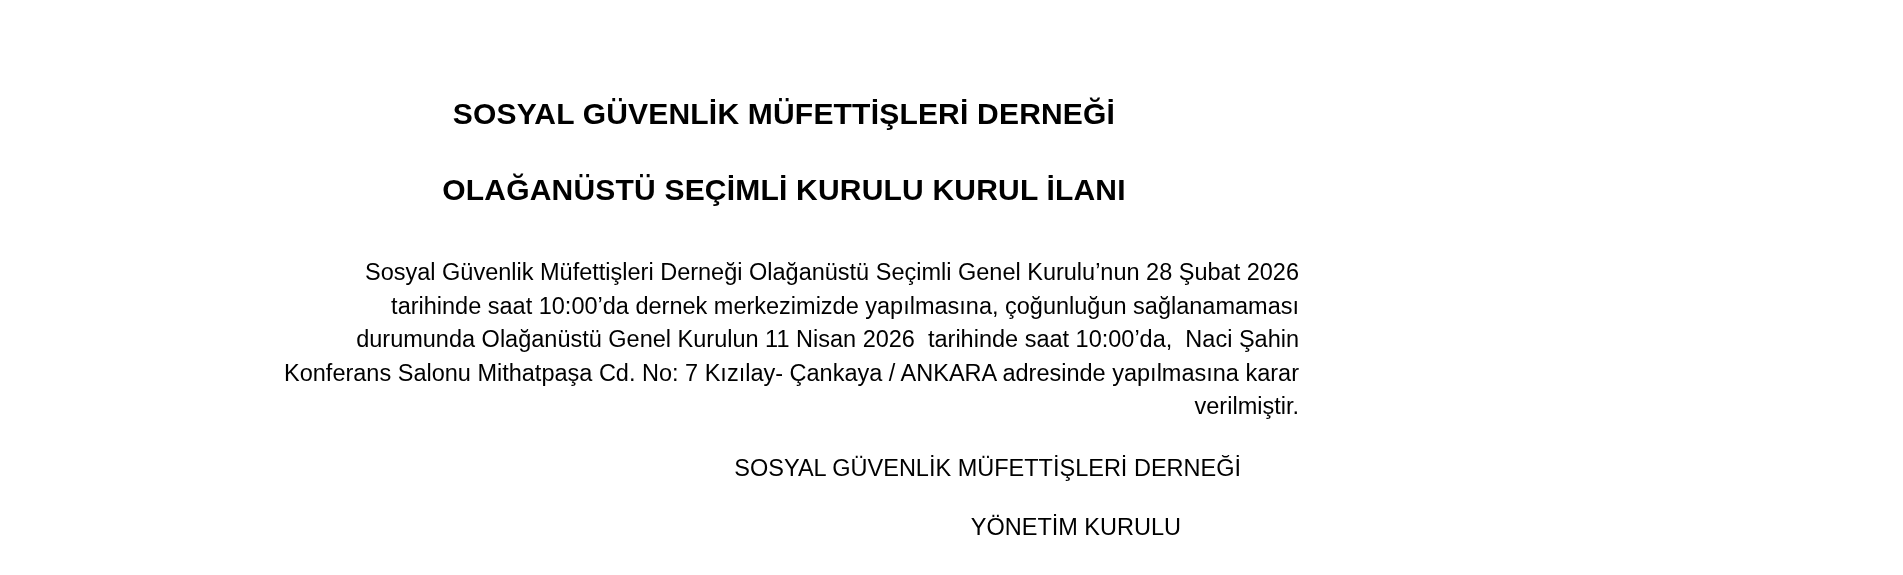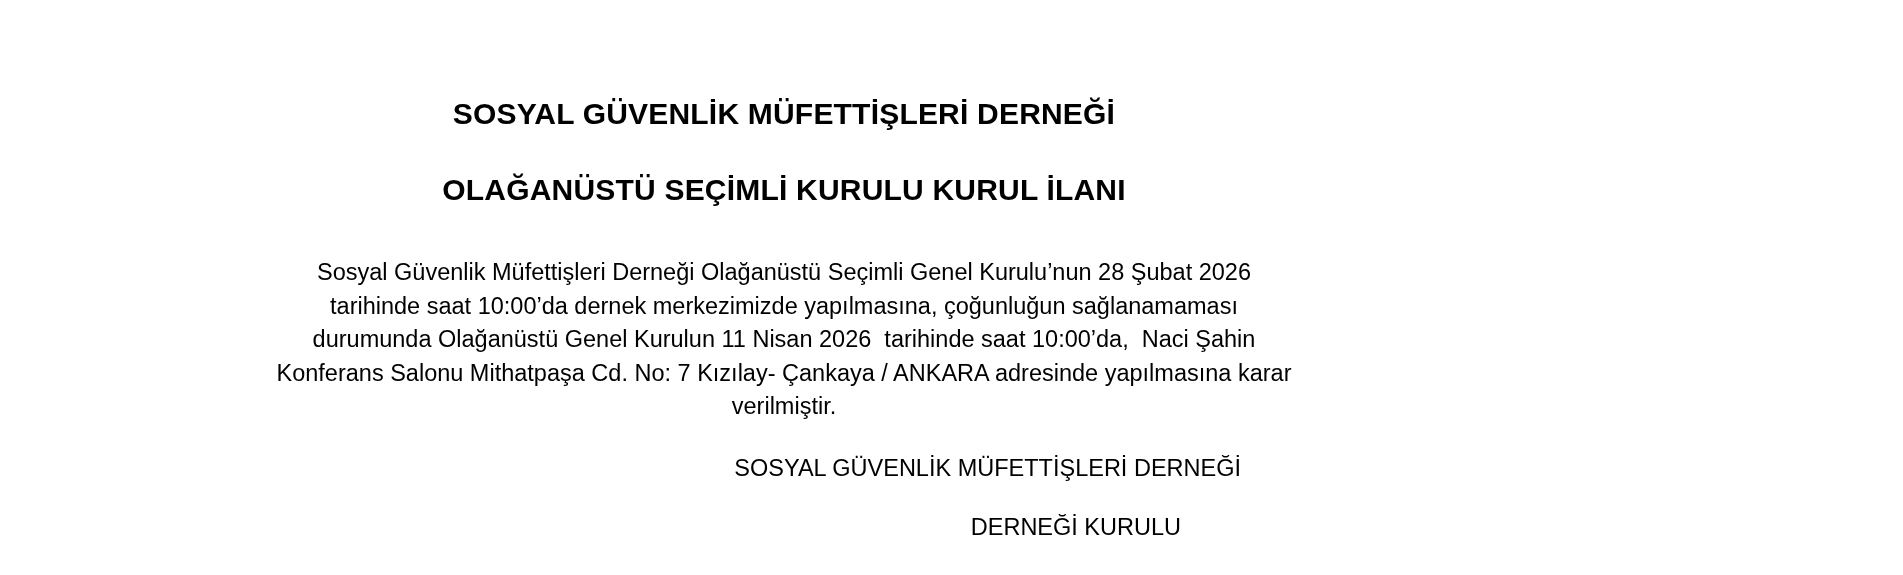--- a/index.html
+++ b/index.html
@@ -49,21 +49,21 @@
   .body-block {
     margin: 0 auto;
     width: 1030px;
     padding-top: 48px;
     text-align: left;
   }
   .body-paragraph {
     font-size: 23.5px;
     line-height: 1.43;
     margin: 0;
-    text-align: center;
+    text-align: right;
     white-space: pre-wrap;
   }
   .signature-block {
     margin: 0 auto;
     width: 1030px;
     padding-top: 28px;
     text-align: right;
   }
   .sig-line-1 {
     font-size: 23.5px;
@@ -89,17 +89,17 @@
       <h1 class="title-line-1">SOSYAL GÜVENLİK MÜFETTİŞLERİ DERNEĞİ</h1>
       <h2 class="title-line-2">OLAĞANÜSTÜ SEÇİMLİ KURULU KURUL İLANI</h2>
     </div>
 
     <div class="body-block">
       <p class="body-paragraph">Sosyal Güvenlik Müfettişleri Derneği Olağanüstü Seçimli Genel Kurulu’nun 28 Şubat 2026 tarihinde saat 10:00’da dernek merkezimizde yapılmasına, çoğunluğun sağlanamaması durumunda Olağanüstü Genel Kurulun 11 Nisan 2026  tarihinde saat 10:00’da,  Naci Şahin Konferans Salonu Mithatpaşa Cd. No: 7 Kızılay- Çankaya / ANKARA adresinde yapılmasına karar verilmiştir.</p>
     </div>
 
     <div class="signature-block">
       <p class="sig-line-1">SOSYAL GÜVENLİK MÜFETTİŞLERİ DERNEĞİ</p>
-      <p class="sig-line-2">DERNEĞİ KURULU</p>
+      <p class="sig-line-2">YÖNETİM KURULU</p>
     </div>
 
   </div>
 </div>
 
 </body></html>

